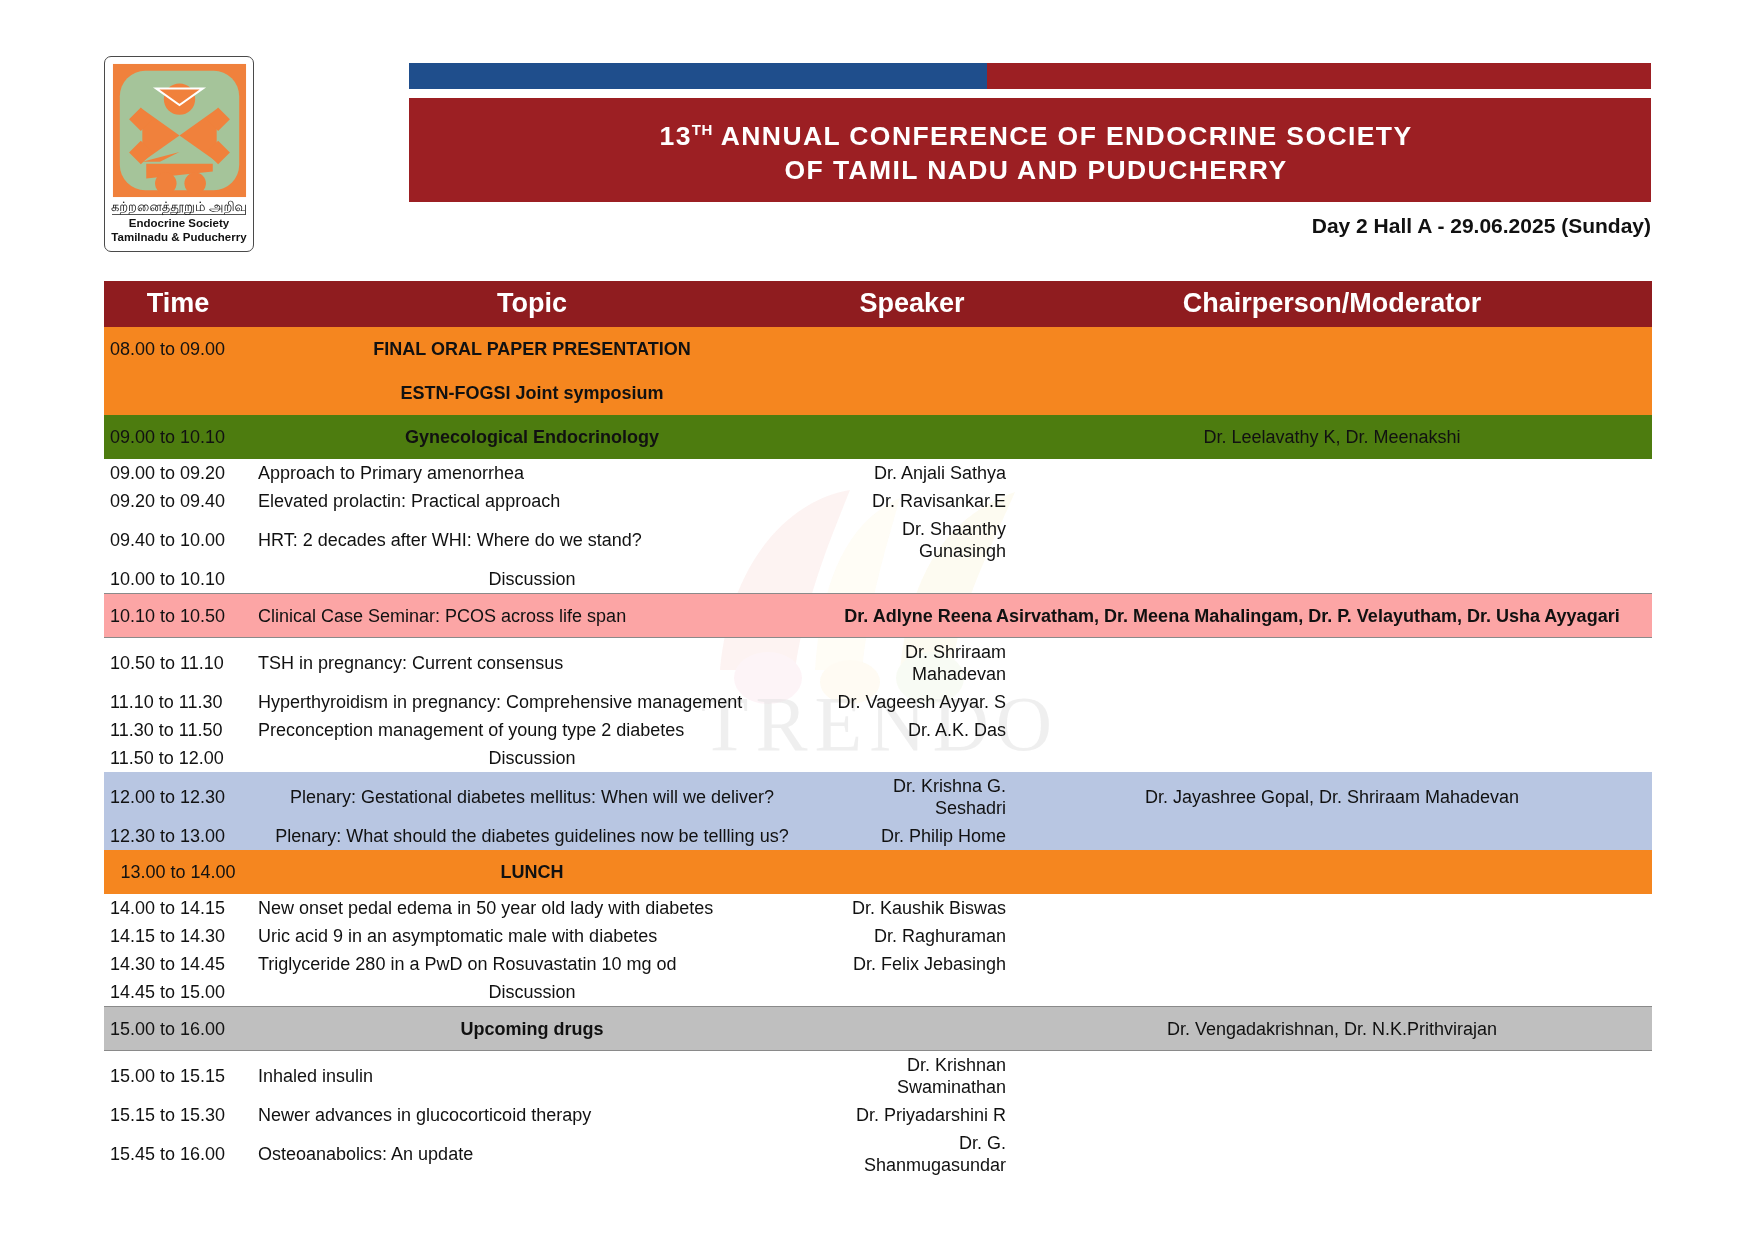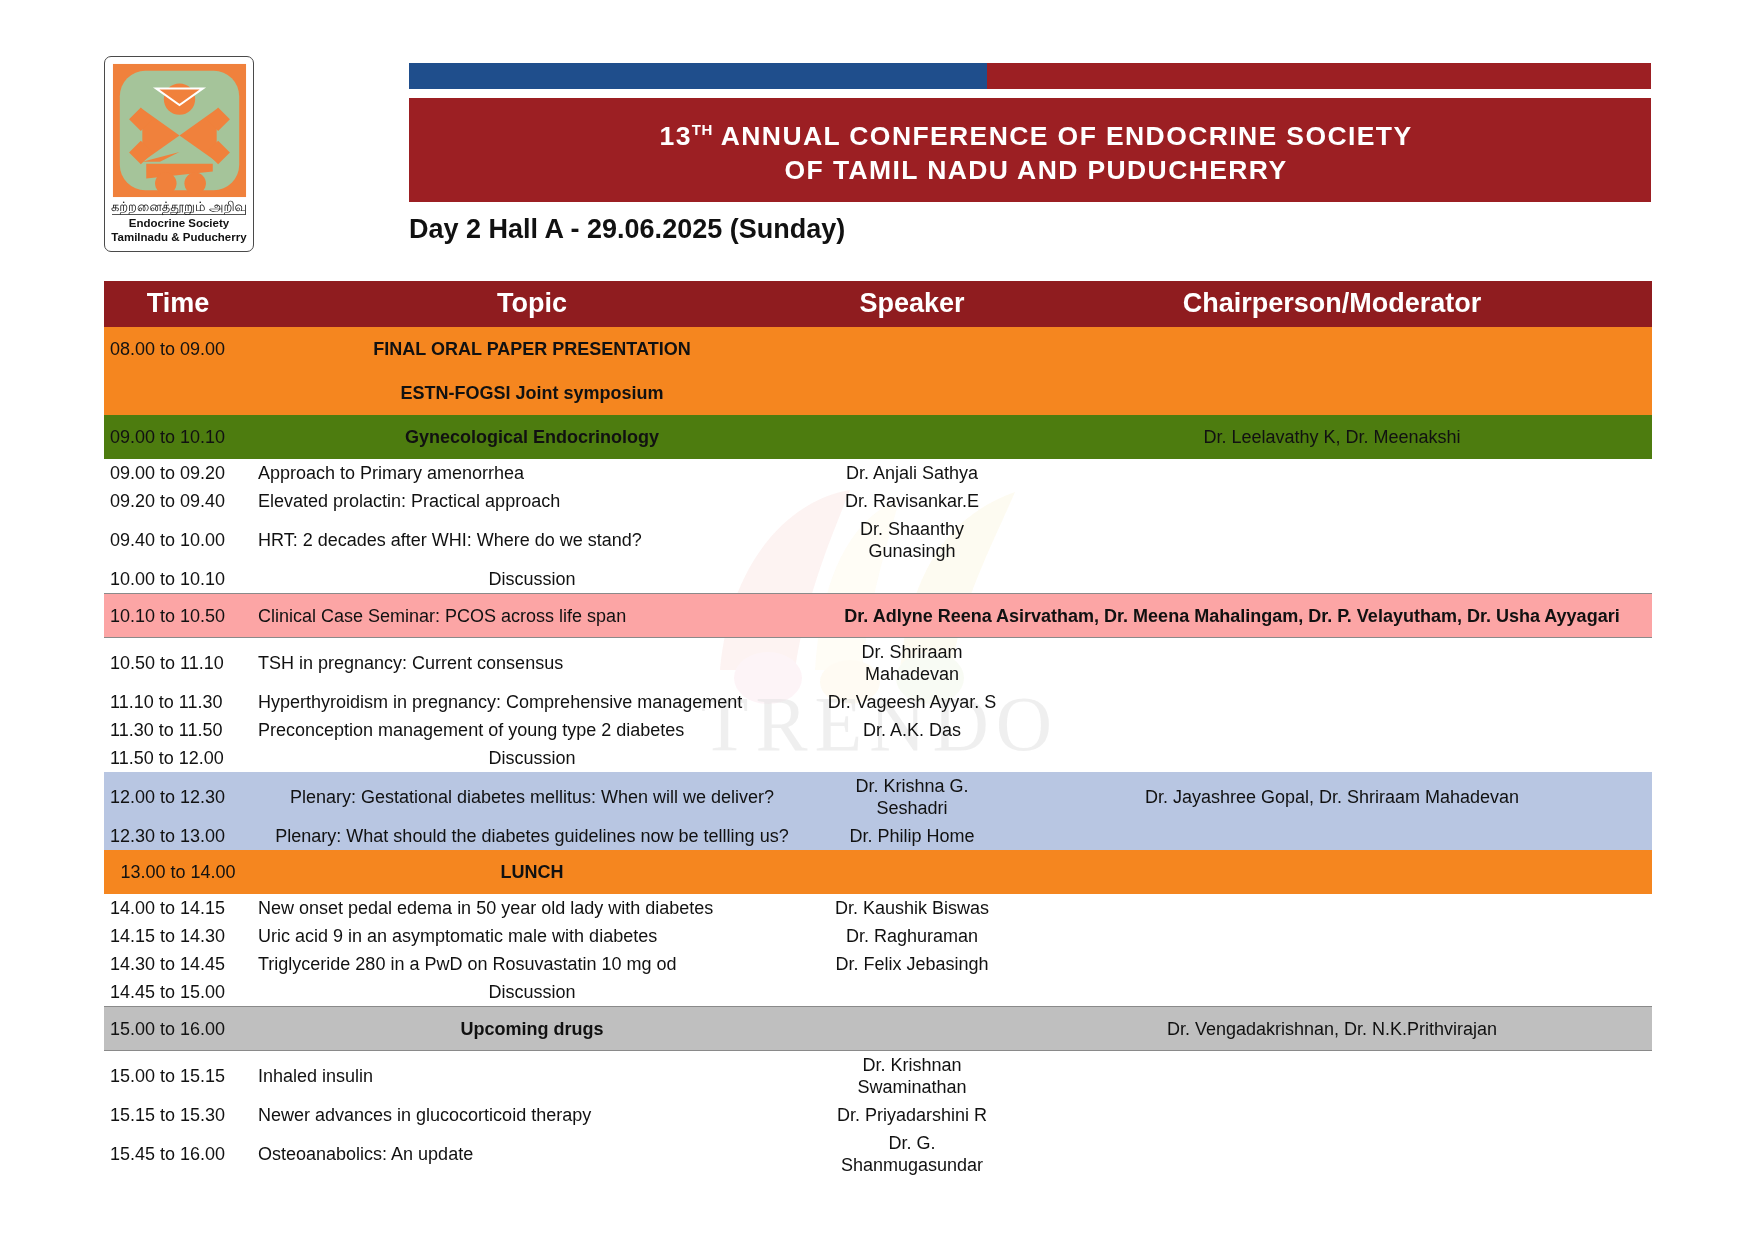--- a/index.html
+++ b/index.html
@@ -113,22 +113,22 @@
   .title-line sup {
     font-size: 15px;
     vertical-align: super;
     letter-spacing: 0.6px;
   }
   #day-line {
     position: absolute;
     left: 409px;
     top: 214px;
     width: 1242px;
-    text-align: left;
-    font-size: 27px;
+    text-align: right;
+    font-size: 21px;
     font-weight: bold;
     color: #111111;
   }
 
   
   #schedule {
     position: absolute;
     left: 104px;
     top: 281px;
     width: 1548px;
@@ -164,21 +164,21 @@
   tr.r-gray-dark td { background: #BFBFBF; border-top: 1.5px solid #8a8a8a; border-bottom: 1.5px solid #8a8a8a; }
   tr.r-blue td { background: #B8C6E2; }
   tr.r-lunch td { background: #F5861F; }
   tr.r-plain td { background: transparent; }
 
   td.time { text-align: left; padding-left: 6px; white-space: nowrap; }
   td.time.c  { text-align: center; }
   td.topic { text-align: left; }
   td.topic.c { text-align: center; font-weight: bold; }
   td.topic.cn { text-align: center; font-weight: normal; }
-  td.spk { text-align: center; }
+  td.spk { text-align: right; }
   td.chair { text-align: center; }
   td.chair.small { font-size: 17px; font-weight: bold; }
 
   .tall { height: 44px; }
 </style>
 </head>
 <body>
 
 <svg id="watermark" viewBox="0 0 560 360">
   <g opacity="0.30">

